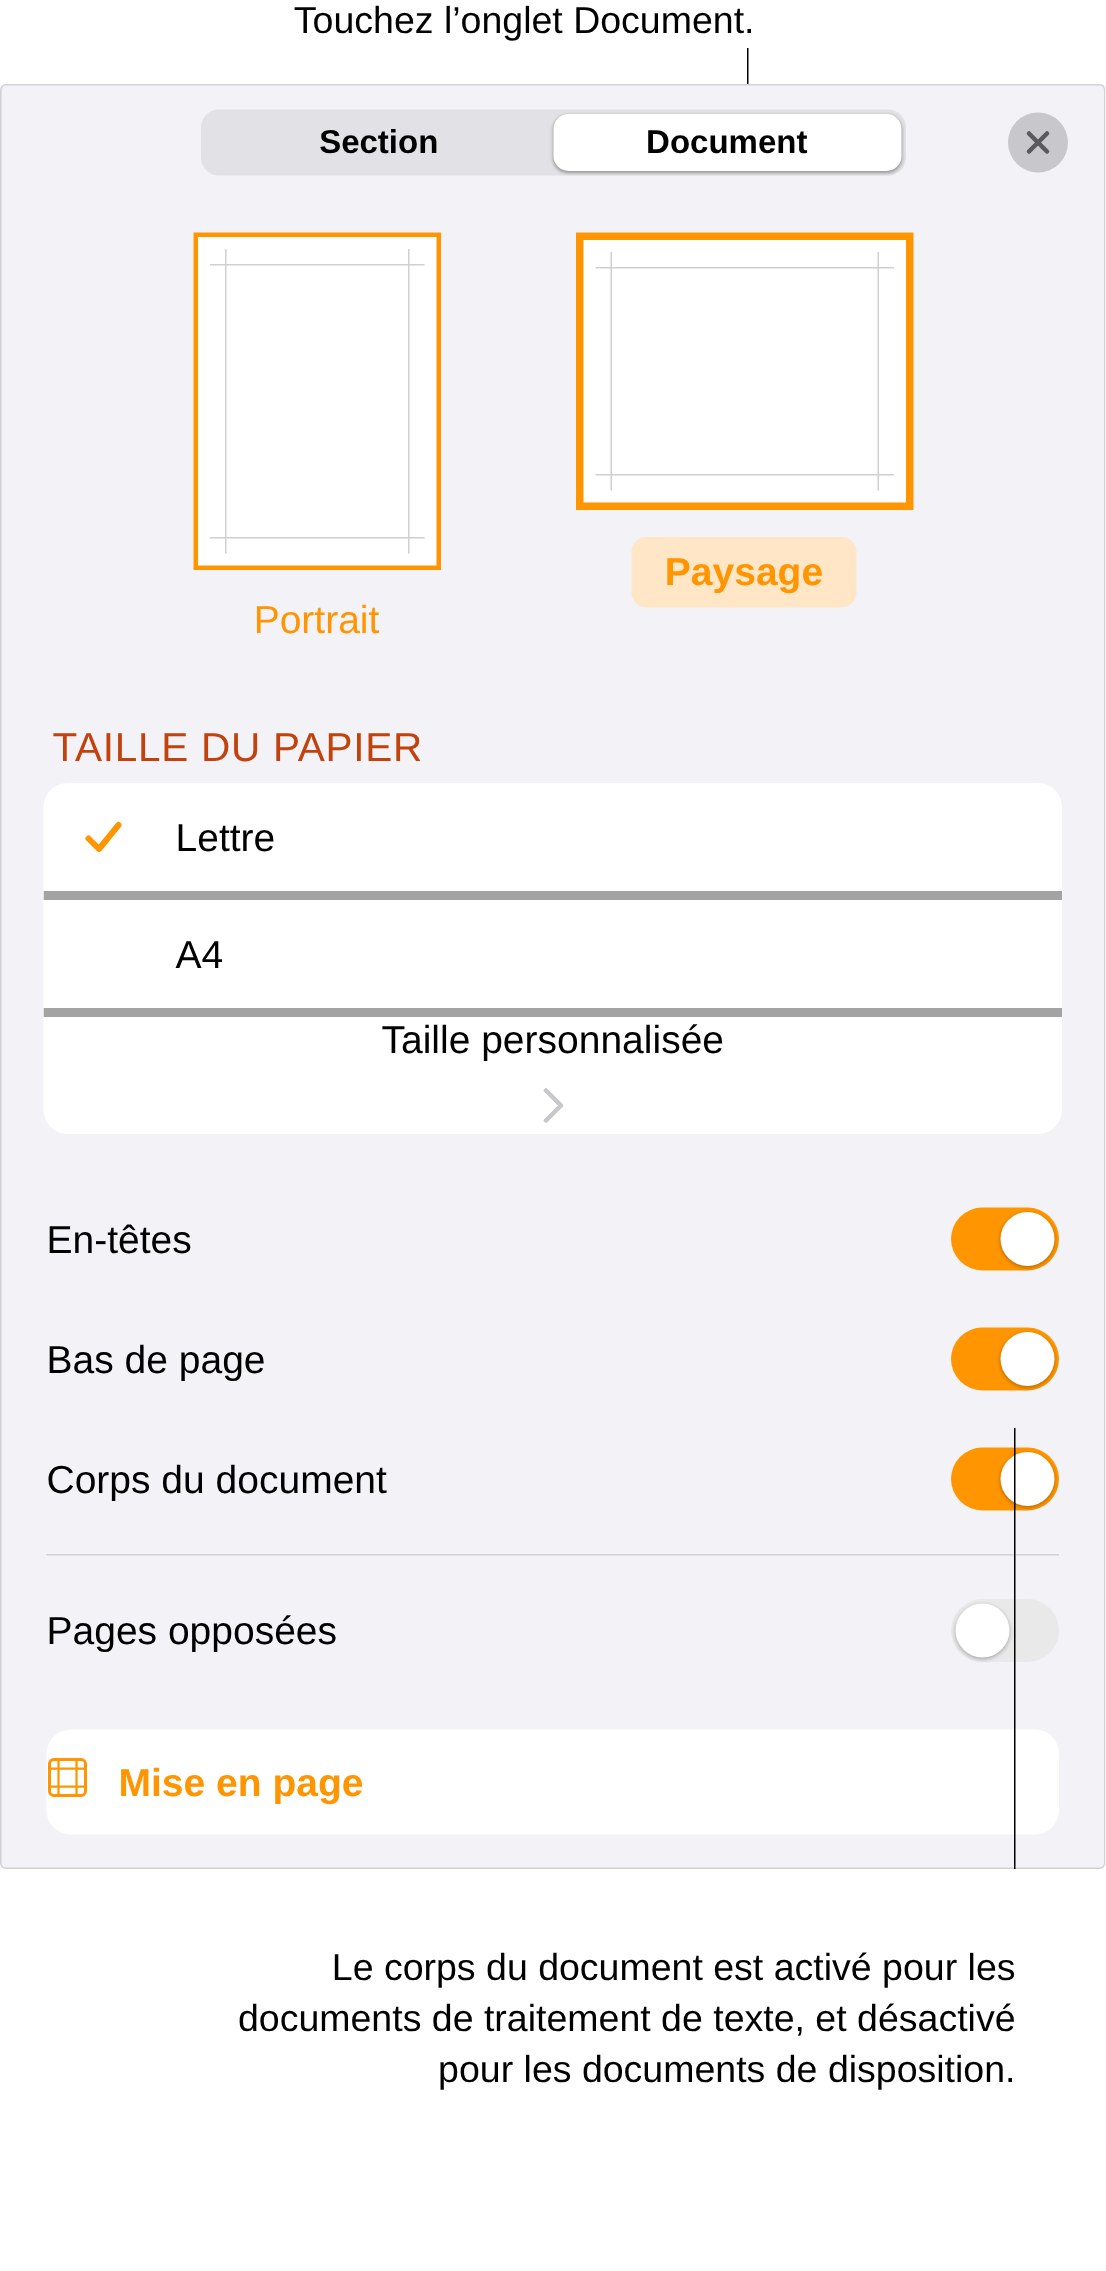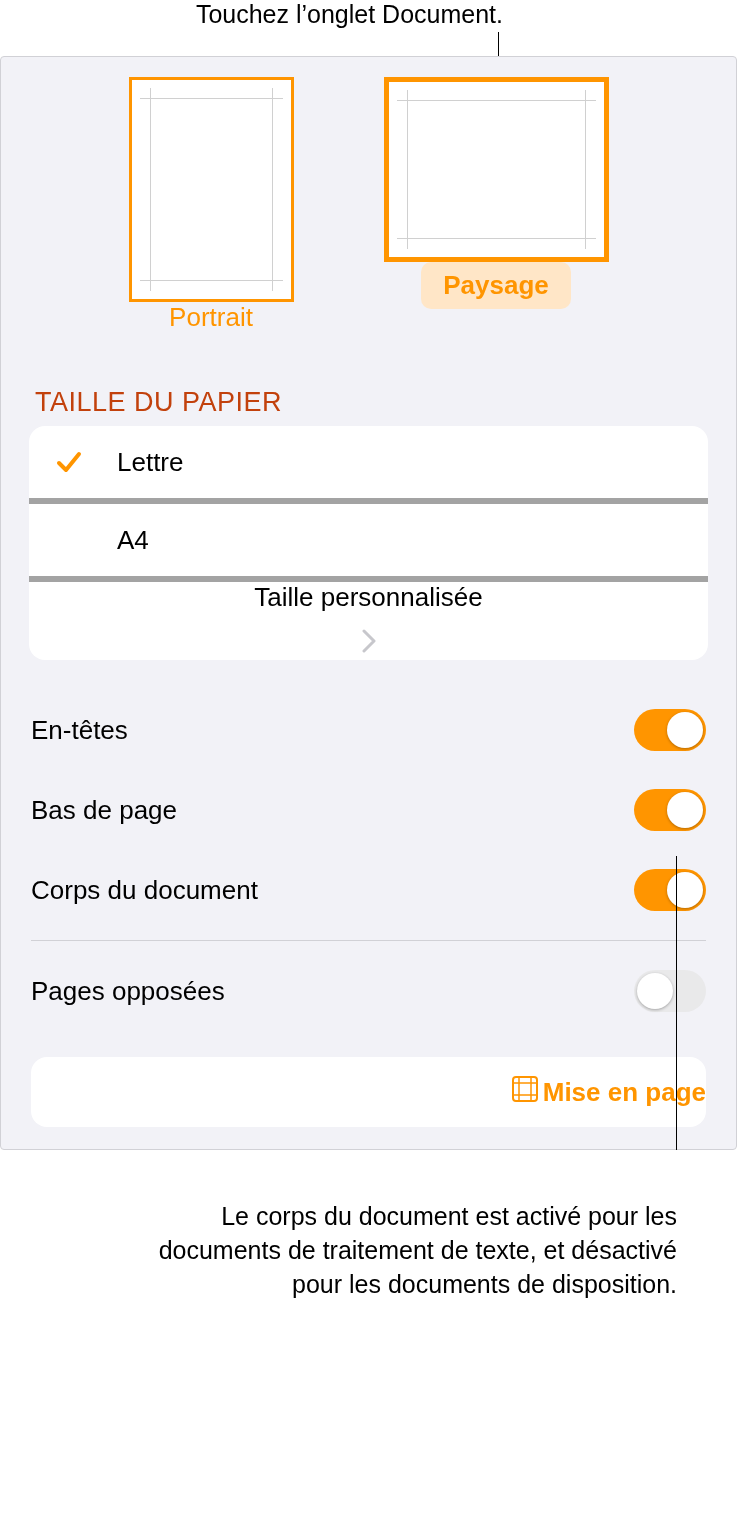--- a/index.html
+++ b/index.html
@@ -102,20 +102,21 @@
   .orient-row {
     display: flex;
     justify-content: center;
     gap: 90px;
     padding: 20px 24px 0 24px;
   }
   .orient-item {
     display: flex;
     flex-direction: column;
     align-items: center;
+    gap: 18px;
   }
   .orient-frame {
     background: #fff;
     border: 3px solid #ff9500;
     display: flex;
     align-items: center;
     justify-content: center;
     padding: 10px;
     position: relative;
   }
@@ -215,22 +216,22 @@
 
   
   .big-btn-wrap { padding: 26px 30px 0 30px; }
   .big-btn {
     width: 100%;
     height: 70px;
     background: #fff;
     border-radius: 16px;
     display: flex;
     align-items: center;
-    justify-content: flex-end;
-    gap: 4px;
+    justify-content: flex-start;
+    gap: 20px;
     font-size: 26px;
     font-weight: 600;
     color: #ff9500;
   }
 
   
   .bottom-callout {
     position: relative;
     width: 737px;
     padding-top: 50px;
@@ -262,20 +263,37 @@
 <div class="outer">
 
   <div class="top-callout">
     <div class="txt">Touchez l’onglet Document.</div>
     <div class="leader"></div>
   </div>
 
   <div class="panel-wrap">
     <div class="panel">
 
+      <div class="seg-row">
+        <div class="segmented">
+          <div class="seg">
+            <span>Section</span>
+          </div>
+          <div class="seg selected">
+            <span>Document</span>
+          </div>
+        </div>
+        <div class="close-btn">
+          <span>
+            <svg width="18" height="18" viewBox="0 0 18 18">
+              <path d="M3 3 L15 15 M15 3 L3 15" stroke="#5a5a5e" stroke-width="3" stroke-linecap="round" fill="none"></path>
+            </svg>
+          </span>
+        </div>
+      </div>
 
       <div class="orient-row">
         <div class="orient-item">
           <div class="orient-frame portrait">
             <div class="guide h" style="top:18px;"></div>
             <div class="guide h" style="bottom:18px;"></div>
             <div class="guide v" style="left:18px;"></div>
             <div class="guide v" style="right:18px;"></div>
           </div>
           <div class="orient-label">Portrait</div>

